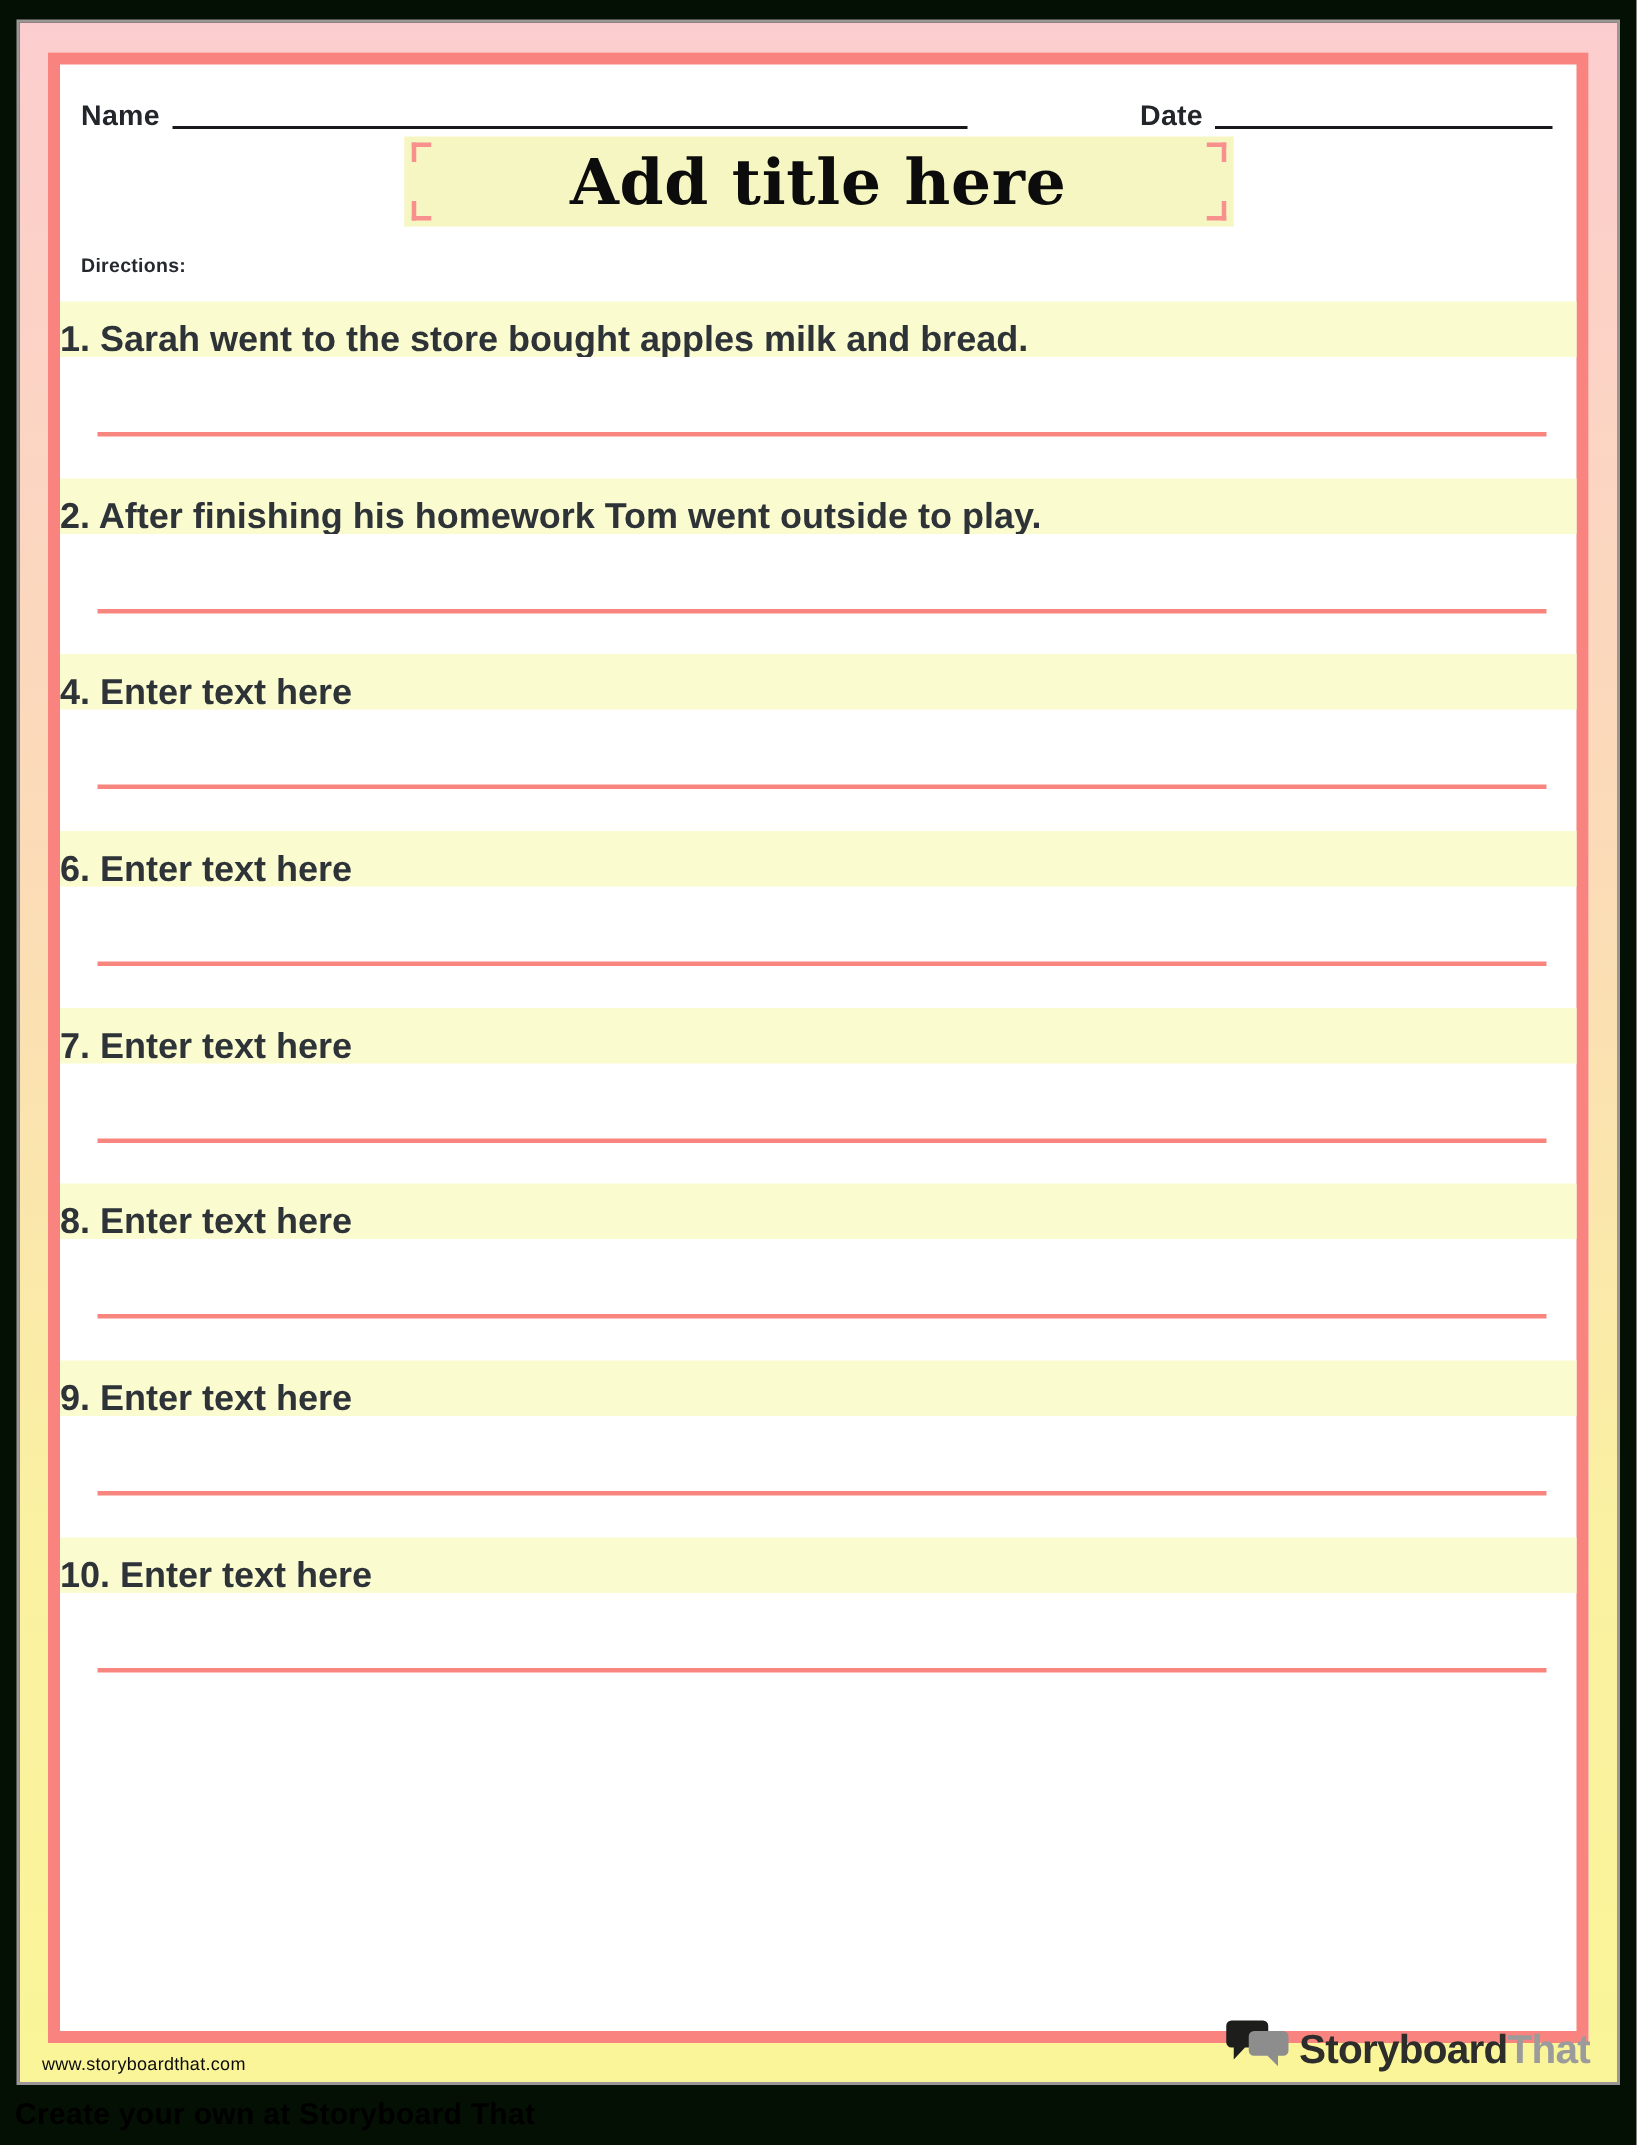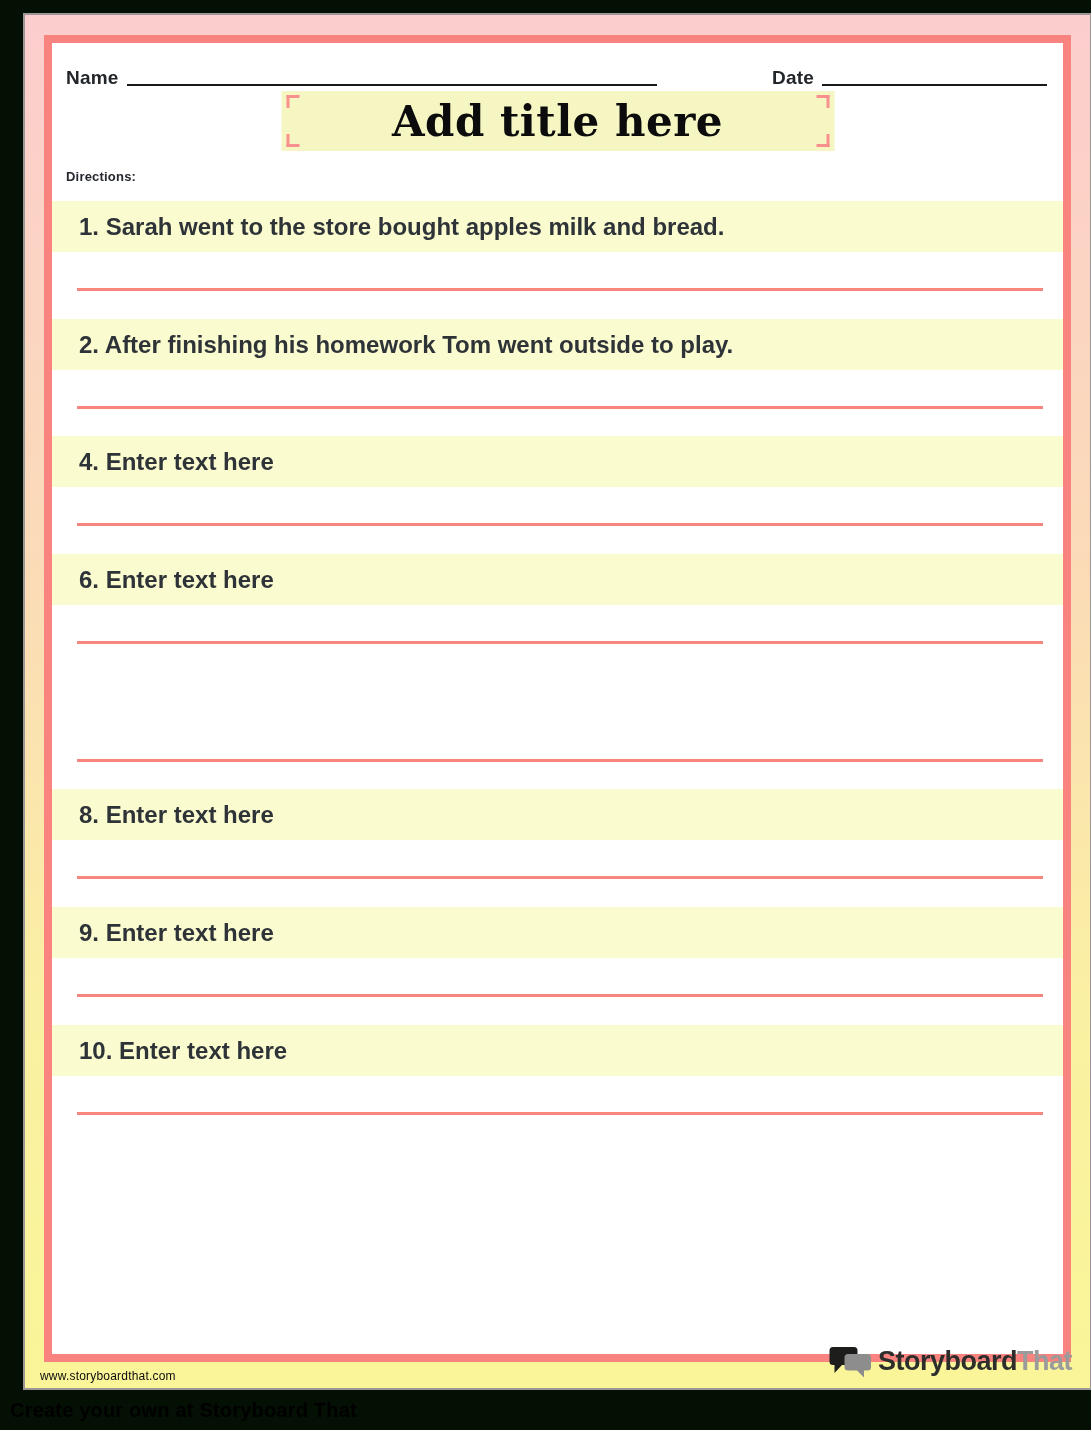--- a/index.html
+++ b/index.html
@@ -4,21 +4,21 @@
 <style>
   * { margin:0; padding:0; box-sizing:border-box; }
   html,body { width:1091px; height:1430px; }
   body {
     position:relative;
     background:#051005;
     font-family:"Liberation Sans", sans-serif;
     overflow:hidden;
   }
   .page {
-    position:absolute; left:23px; top:13px;
+    position:absolute; left:11px; top:13px;
     width:1069px; height:1377px;
     border:2px solid #9c9697;
     background:linear-gradient(180deg,#fccdce 0%,#fbdcb6 42%,#faf0a2 72%,#faf598 100%);
     padding:20px 19px 26px 19px;
   }
   .sheet {
     position:relative;
     width:100%; height:100%;
     border:8px solid #f8837f;
     background:#ffffff;
@@ -55,38 +55,37 @@
   .corner.br { bottom:4px; right:5px; border-left:none; border-top:none; }
   
   .directions {
     position:absolute; top:126px; left:14px;
     font-size:13px; font-weight:bold; color:#25292e; letter-spacing:0.2px;
   }
   
   .rows { position:absolute; top:158px; left:0; right:0; }
   .row { position:relative; height:117.7px; }
   .row-band {
-    height:51px; line-height:51px;
+    height:37px; line-height:51px;
     background:#fbfbd0;
-    padding-left:27px;
     font-size:24px; font-weight:bold; color:#2e3338;
     white-space:nowrap; overflow:hidden;
   }
   .row-line {
     position:absolute; top:87px; left:25px; right:20px;
     height:0; border-top:3px solid #f8867f;
   }
   
   .website {
     position:absolute; left:15px; bottom:5px;
     font-size:12px; font-weight:normal; color:#0c0c0c; letter-spacing:0.2px;
   }
   .logo {
     position:absolute; right:18px; bottom:6px;
-    display:flex; align-items:flex-start; gap:5px;margin-top:28px;
+    display:flex; align-items:flex-end; gap:5px;margin-top:28px;
   }
   .logo-text { font-size:27px; font-weight:bold; letter-spacing:-0.5px; white-space:nowrap; }
   .logo-primary { color:#2d2d2b; }
   .logo-secondary { color:#9b9b9b; }
   .tagline {
     position:absolute; left:10px; top:1399px;
     font-size:20px; font-weight:bold; color:#000000; letter-spacing:0.2px;
   }
 </style>
 </head>
@@ -124,20 +123,21 @@
       </div>
       <div class="row">
         <div class="row-band">4. Enter text here</div>
         <div class="row-line"></div>
       </div>
       <div class="row">
         <div class="row-band">6. Enter text here</div>
         <div class="row-line"></div>
       </div>
       <div class="row">
+        <div class="row-band">7. Enter text here</div>
         <div class="row-line"></div>
       </div>
       <div class="row">
         <div class="row-band">8. Enter text here</div>
         <div class="row-line"></div>
       </div>
       <div class="row">
         <div class="row-band">9. Enter text here</div>
         <div class="row-line"></div>
       </div>

